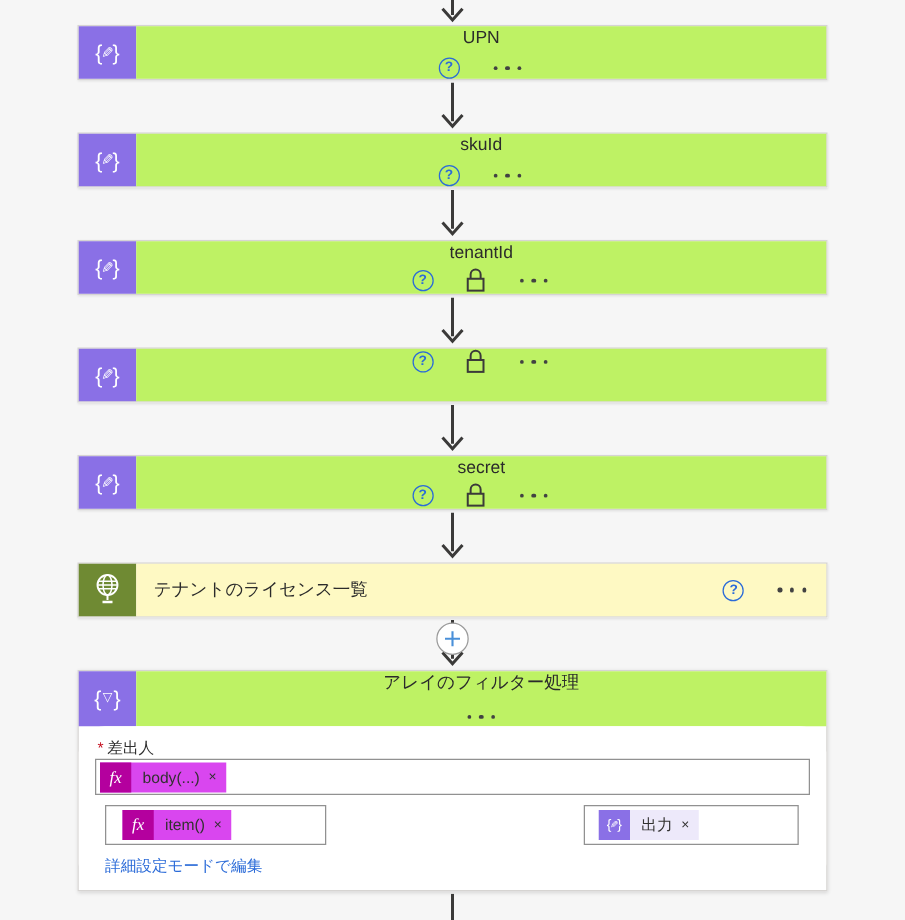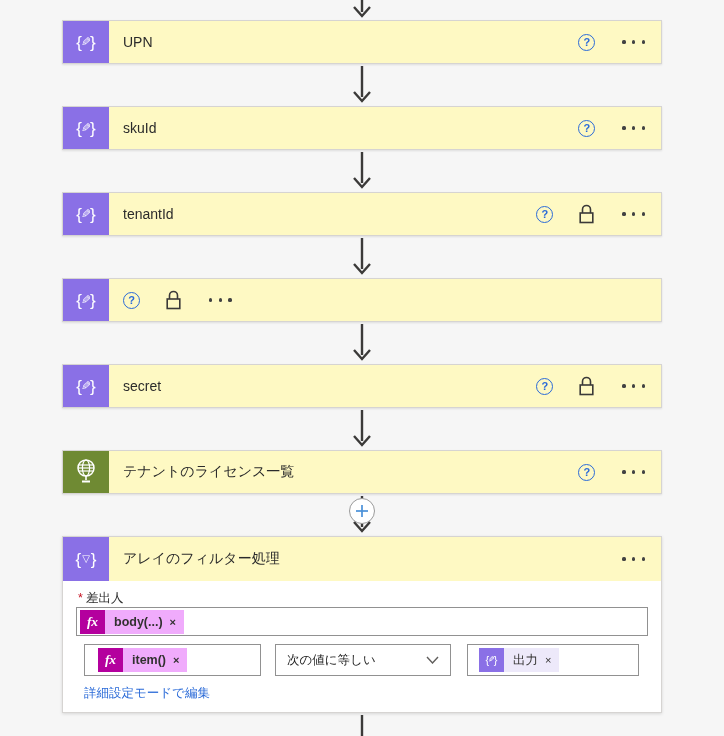--- a/index.html
+++ b/index.html
@@ -24,21 +24,21 @@
     width:46px; flex:0 0 46px;
     display:flex; align-items:center; justify-content:center;
     color:#fff;
   }
   .icon-purple { background:#8a70e6; }
   .icon-green  { background:#6f8a33; }
   .card-main {
     flex:1; display:flex; align-items:center;
     padding:0 14px 0 14px;
   }
-  .bg-lavender { background:#fef9c3; }
+  .bg-lavender { background:#bef264;flex-direction:column; }
   .bg-green    { background:#fef9c3; }
   .card-title { font-size:14px; color:#2b2b2b; flex:1; white-space:nowrap; overflow:hidden; }
   .card-actions { display:flex; align-items:center; gap:25px; }
 
   
   .braces-glyph { display:flex; align-items:center; font-size:17px; font-weight:400; line-height:1; }
   .braces-glyph .pencil { font-size:12px; transform:scaleX(-1); margin:0 -1px; }
   .braces-glyph .funnel { font-size:10px; margin:0 1px; }
 
   
@@ -97,21 +97,21 @@
   
   .token { display:flex; align-items:center; height:24px; cursor:pointer; }
   .token-badge {
     width:25px; height:24px; display:flex; align-items:center; justify-content:center;
     color:#fff; flex:0 0 25px;
   }
   .badge-fx { background:#b4009e; font-family:"Liberation Serif","DejaVu Serif",serif; font-style:italic; font-size:13.5px; }
   .badge-var { background:#8a70e6; }
   .badge-var .braces-glyph { font-size:11px; }
   .badge-var .pencil { font-size:8px; }
-  .pill-pink   { background:#f0abfc;font-weight:bold; }
+  .pill-pink   { background:#d946ef; }
   .pill-purple { background:#ede9fa; }
   .token-label { font-size:12.5px; color:#323130; padding:0 5px 0 9px; white-space:nowrap; }
   .token-x { font-size:11px; color:#323130; padding:0 8px 0 2px; cursor:pointer; }
 
   .adv-link {
     position:absolute; left:21px; top:104px;
     font-size:12.5px; color:#2b6bd8; cursor:pointer; text-decoration:none;
   }
 </style>
 </head>
@@ -356,28 +356,20 @@
       </div>
 
       <div class="cond-box box-left">
         <span class="token pill-pink" style="margin-left:9px;">
           <span class="token-badge badge-fx">fx</span>
           <span class="token-label">item()</span>
           <span class="token-x">×</span>
         </span>
       </div>
 
-      <div class="cond-box box-op">
-        <span class="op-text">次の値に等しい</span>
-        <span style="display:flex;">
-          <svg width="13" height="8" viewBox="0 0 13 8">
-              <polyline points="1,1 6.5,7 12,1" fill="none" stroke="#605e5c" stroke-width="1.4"></polyline>
-            </svg>
-        </span>
-      </div>
 
       <div class="cond-box box-right">
         <span class="token pill-purple" style="margin-left:7px;">
           <span class="token-badge badge-var">
             <span class="braces-glyph">
                 <span>{</span>
                 <span class="pencil">✎</span>
                 <span>}</span>
               </span>
           </span>

